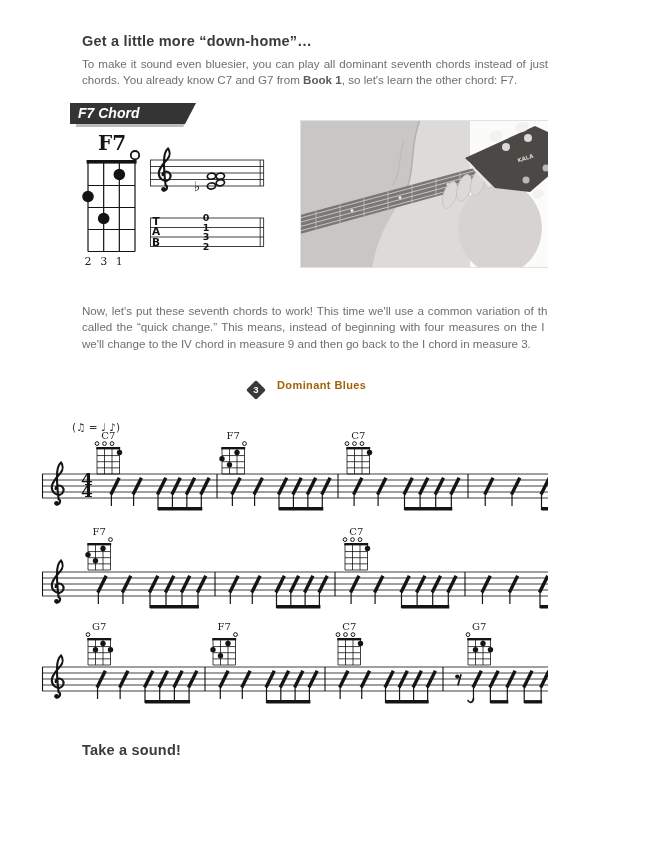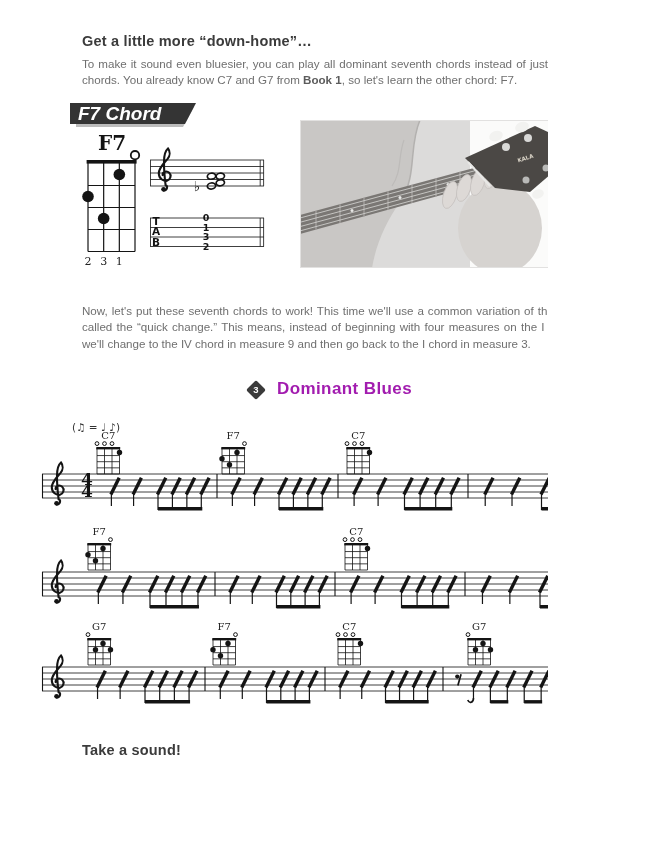--- a/index.html
+++ b/index.html
@@ -3,28 +3,28 @@
 <meta charset="utf-8">
 <style>
   html,body{margin:0;padding:0;background:#ffffff;}
   .page{position:relative;width:548px;height:864px;background:#ffffff;overflow:hidden;
         font-family:"Liberation Sans",sans-serif;}
   .abs{position:absolute;}
   .h1{font-size:14.5px;font-weight:bold;color:#3b3b3b;letter-spacing:.2px;}
   .body-text{font-size:11.6px;line-height:16.4px;color:#6f6f6f;width:499px;text-align:justify;}
   .body-text b{color:#5c5c5c;}
   .chord-box{left:70px;top:103px;width:118px;height:21px;background:#343434;color:#fff;
-             font-style:italic;font-weight:bold;font-size:19px;line-height:21px;padding-left:8px;
+             font-style:italic;font-weight:bold;font-size:14px;line-height:21px;padding-left:8px;
              clip-path:polygon(0 0,100% 0,calc(100% - 11px) 100%,0 100%);z-index:2;}
   .chord-box-shadow{left:76px;top:107px;width:118px;height:20px;background:#bcbcbc;
              clip-path:polygon(0 0,100% 0,calc(100% - 11px) 100%,0 100%);z-index:1;}
   .diamond{left:249px;top:383px;width:14px;height:14px;background:#3a3a3a;transform:rotate(45deg);border-radius:2px;}
   .diamond span{display:block;transform:rotate(-45deg);color:#fff;font-size:9.5px;font-weight:bold;
              text-align:center;line-height:14px;}
-  .song-title{left:277px;top:379px;font-size:17px;font-weight:bold;color:#a21caf;letter-spacing:.4px;}
+  .song-title{left:277px;top:379px;font-size:11px;font-weight:bold;color:#a16207;letter-spacing:.4px;}
   .pagenum{left:581px;top:812px;font-size:12px;color:#555;}
   
   .bigname{font:bold 20px "DejaVu Serif",serif;fill:#141414;text-anchor:middle;}
   .fing{font:11px "DejaVu Serif",serif;fill:#222;text-anchor:middle;}
   .flat{font:14px "DejaVu Sans",sans-serif;fill:#141414;text-anchor:middle;}
   .tabL{font:bold 10.5px "DejaVu Sans",sans-serif;fill:#141414;text-anchor:middle;}
   .tabN{font:bold 9.5px "DejaVu Sans",sans-serif;fill:#141414;text-anchor:middle;}
   .cdl{font:10px "DejaVu Serif",serif;fill:#222;text-anchor:middle;}
   .ts{font:bold 17px "DejaVu Serif",serif;fill:#141414;text-anchor:middle;}
   .swing{font:10.5px "DejaVu Sans",sans-serif;fill:#333;}

